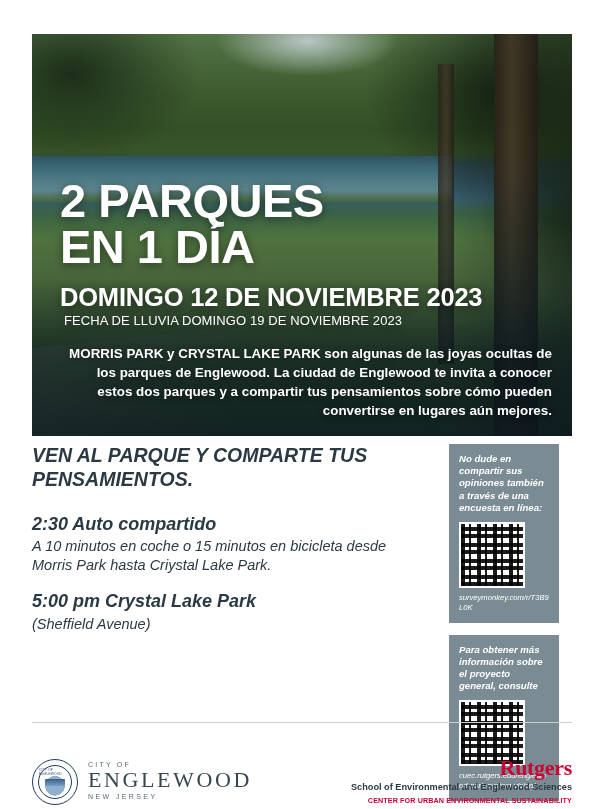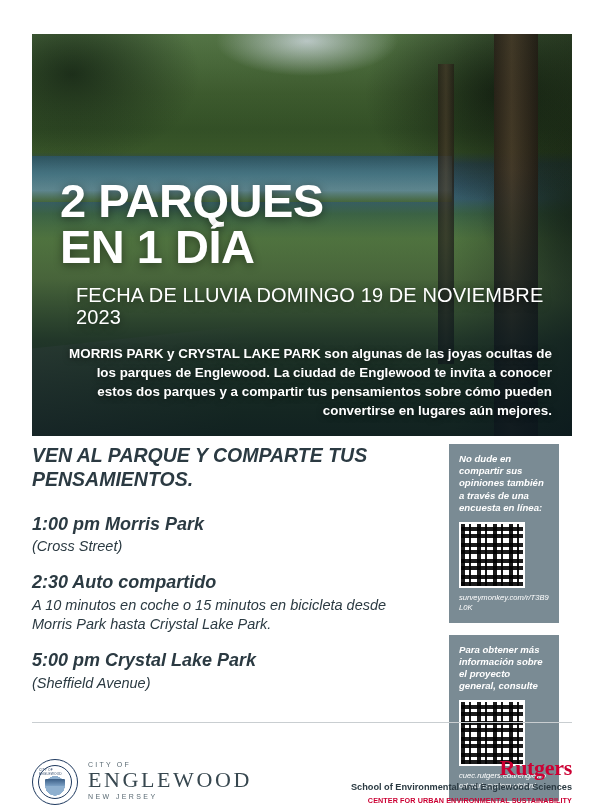--- a/index.html
+++ b/index.html
@@ -115,25 +115,25 @@
   .hero-date {
     font-weight: 700;
     font-size: 25.5px;
     line-height: 1.05;
     letter-spacing: -0.2px;
     text-shadow: 0 2px 8px rgba(0,0,0,.5);
     margin: 0 0 3px 0;
   }
   .hero-raindate {
     font-weight: 400;
-    font-size: 20px;
+    font-size: 13px;
     line-height: 1.1;
     letter-spacing: .1px;
     text-shadow: 0 2px 8px rgba(0,0,0,.5);
-    margin: 0 0 16px 16px;
+    margin: 0 0 16px 4px;
   }
   .hero-body {
     font-size: 13.4px;
     font-weight: 700;
     line-height: 1.42;
     text-shadow: 0 1px 6px rgba(0,0,0,.55);
     margin: 0;
     max-width: 500px;
     text-align: right;
   }
@@ -336,34 +336,31 @@
       <div class="hero-trunk2"></div>
       <div class="hero-trunk"></div>
     </div>
     <div class="hero-veil"></div>
 
     <div class="hero-text">
       <h1 class="hero-title">
         <span>2 PARQUES</span>
         <span class="l2">EN 1 DíA</span>
       </h1>
+      <p class="hero-date">DOMINGO 12 DE NOVIEMBRE 2023</p>
       <p class="hero-raindate">FECHA DE LLUVIA DOMINGO 19 DE NOVIEMBRE 2023</p>
       <p class="hero-body">MORRIS PARK y CRYSTAL LAKE PARK son algunas de las joyas ocultas de los parques de Englewood. La ciudad de Englewood te invita a conocer estos dos parques y a compartir tus pensamientos sobre cómo pueden convertirse en lugares aún mejores.</p>
     </div>
   </div>
 
   <div class="content">
 
     <div class="left-col">
       <p class="cta">VEN AL PARQUE Y COMPARTE TUS PENSAMIENTOS.</p>
 
-      <div class="sched-item">
-        <p class="sched-head">1:00 pm Morris Park</p>
-        <p class="sched-sub">(Cross Street)</p>
-      </div>
 
       <div class="sched-item">
         <p class="sched-head">2:30 Auto compartido</p>
         <p class="sched-sub">A 10 minutos en coche o 15 minutos en bicicleta desde Morris Park hasta Criystal Lake Park.</p>
       </div>
 
       <div class="sched-item">
         <p class="sched-head">5:00 pm Crystal Lake Park</p>
         <p class="sched-sub">(Sheffield Avenue)</p>
       </div>

